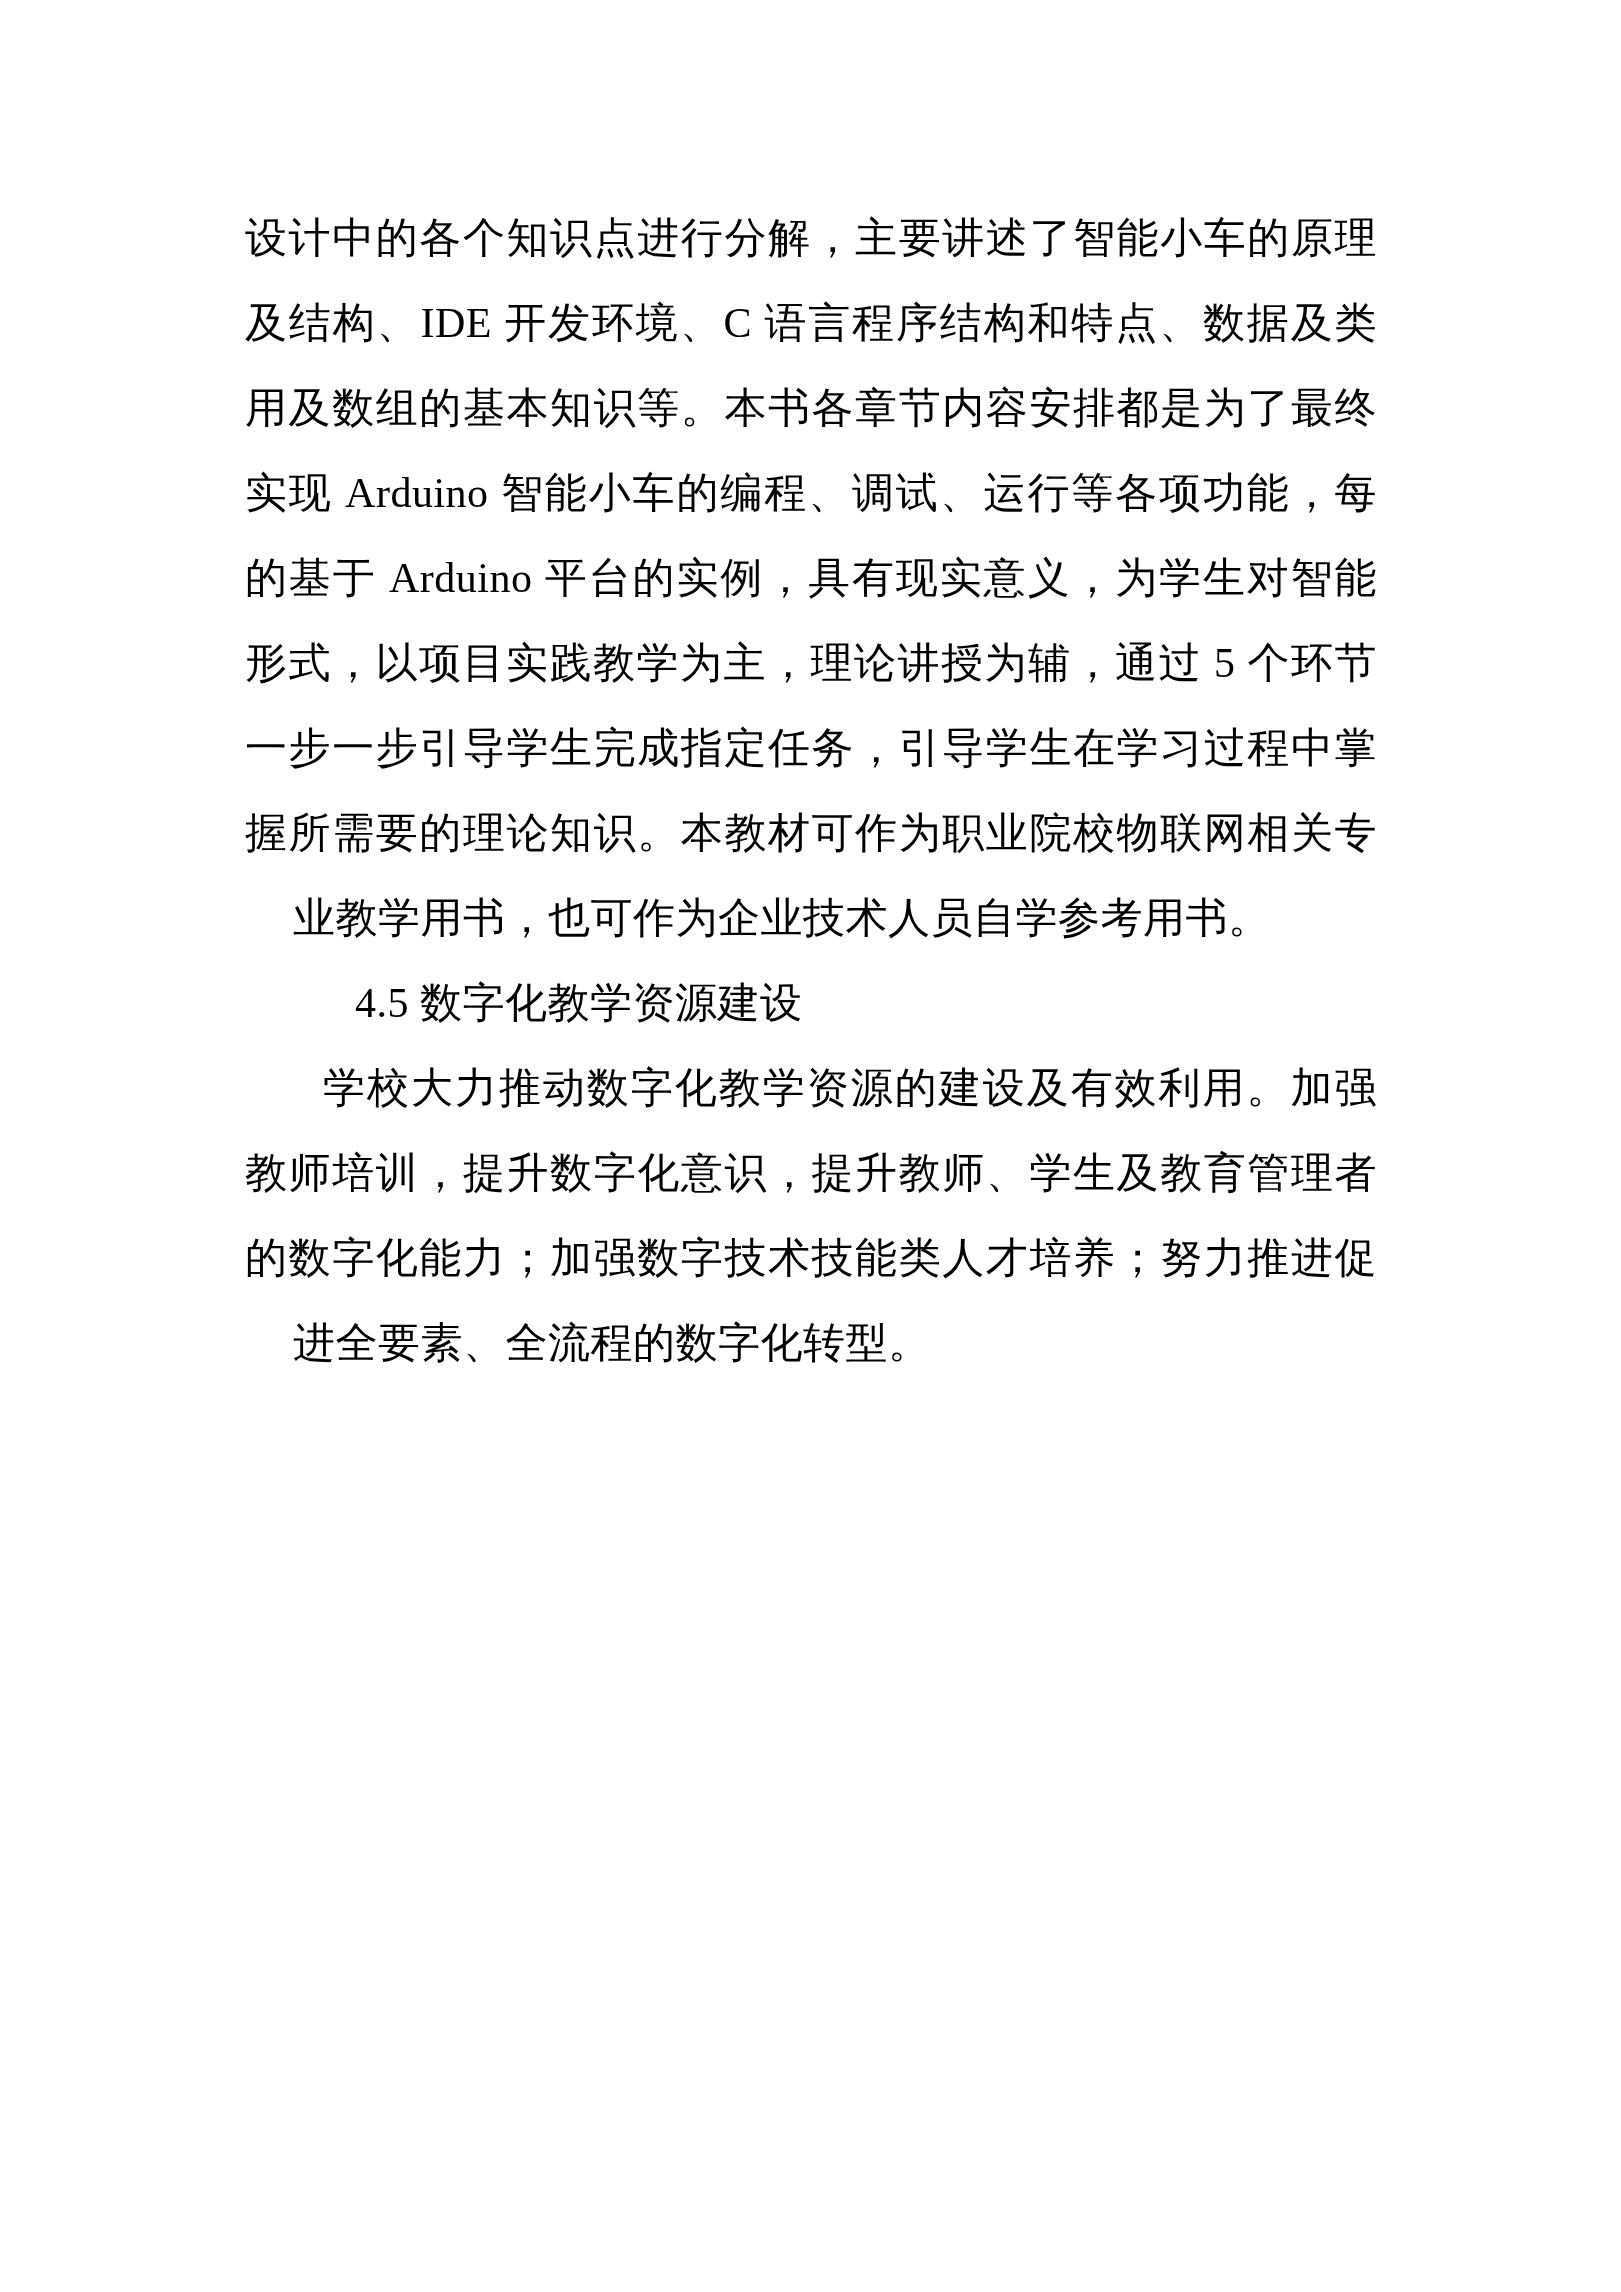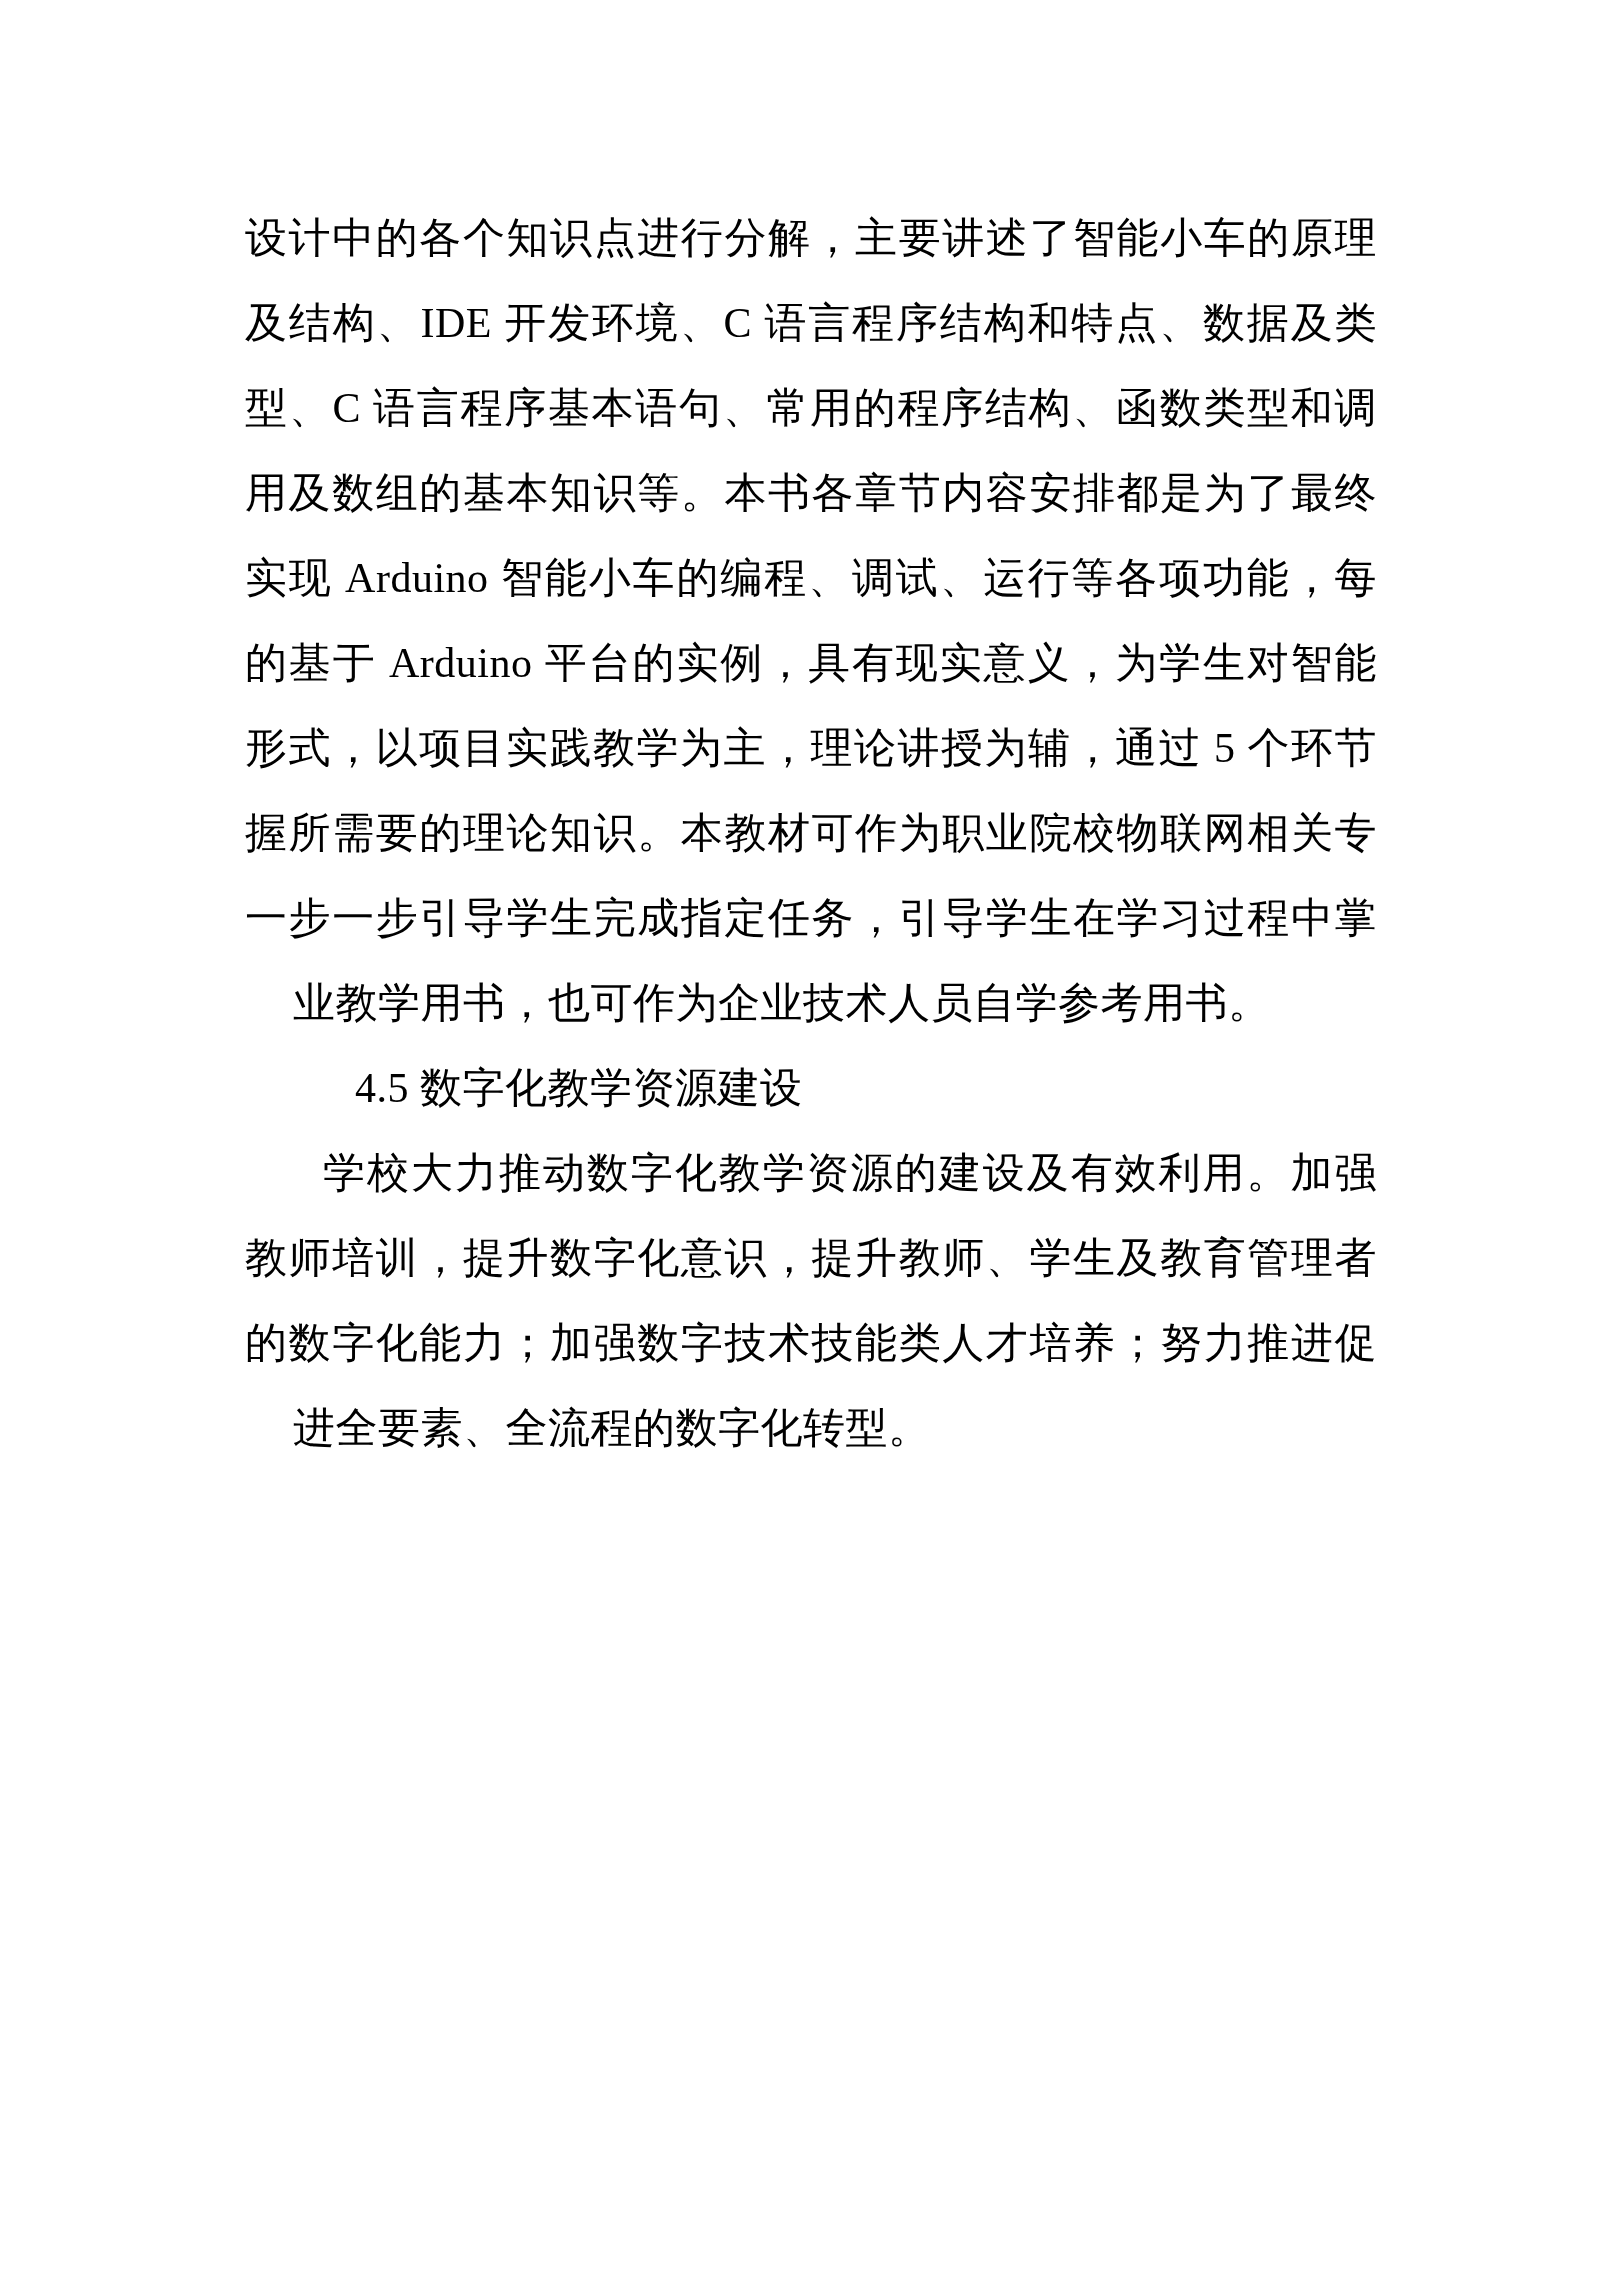--- a/index.html
+++ b/index.html
@@ -61,27 +61,26 @@
     color: #000000;
   }
 </style>
 </head>
 <body>
 
 <div class="page">
   <div class="text-block">
     <div class="line jl">设计中的各个知识点进行分解，主要讲述了智能小车的原理</div>
     <div class="line jl">及结构、IDE 开发环境、C 语言程序结构和特点、数据及类</div>
-    <div class="line jl">型、C 语言程序基本语句、常用的程序结构、函数类型和调</div>
     <div class="line jl">用及数组的基本知识等。本书各章节内容安排都是为了最终</div>
     <div class="line jl">实现 Arduino 智能小车的编程、调试、运行等各项功能，每</div>
     <div class="line jl">的基于 Arduino 平台的实例，具有现实意义，为学生对智能</div>
     <div class="line jl">形式，以项目实践教学为主，理论讲授为辅，通过 5 个环节</div>
+    <div class="line jl">一步一步引导学生完成指定任务，引导学生在学习过程中掌</div>
     <div class="line jl">握所需要的理论知识。本教材可作为职业院校物联网相关专</div>
-    <div class="line jl">一步一步引导学生完成指定任务，引导学生在学习过程中掌</div>
     <div class="line pe">业教学用书，也可作为企业技术人员自学参考用书。</div>
     <div class="line pe heading">4.5 数字化教学资源建设</div>
     <div class="line jl indent">学校大力推动数字化教学资源的建设及有效利用。加强</div>
     <div class="line jl">教师培训，提升数字化意识，提升教师、学生及教育管理者</div>
     <div class="line jl">的数字化能力；加强数字技术技能类人才培养；努力推进促</div>
     <div class="line pe">进全要素、全流程的数字化转型。</div>
   </div>
 
   <div class="footer">— 61 —</div>
 </div>

